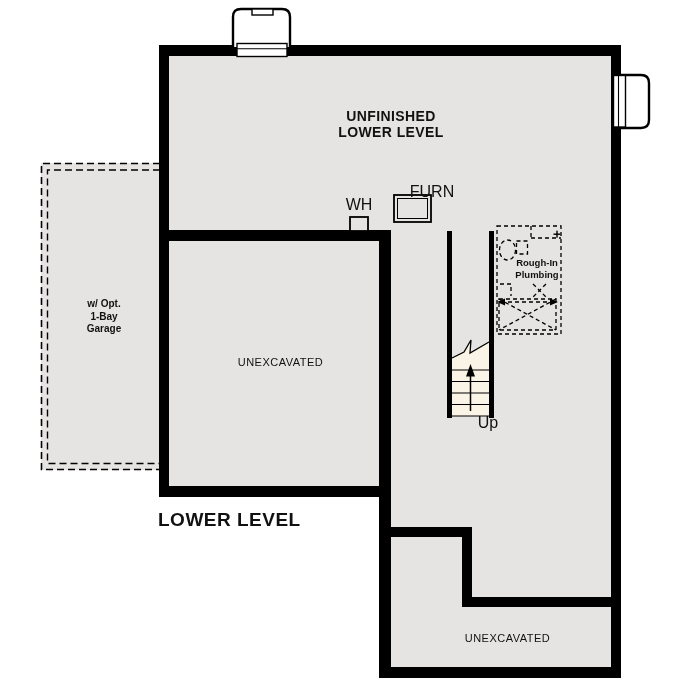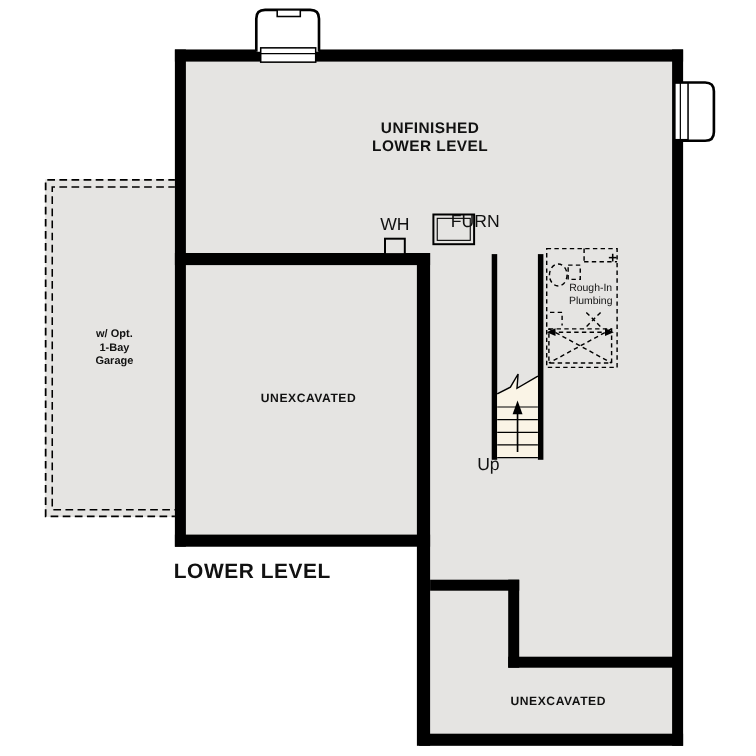--- a/index.html
+++ b/index.html
@@ -13,23 +13,23 @@
   }
   svg{position:absolute;left:0;top:0;}
   .lbl{
     position:absolute;
     transform:translate(-50%,-50%);
     text-align:center;
     white-space:nowrap;
     color:var(--ink,#111);
   }
   .lbl-room{font-size:14px;font-weight:700;line-height:16px;letter-spacing:.4px;}
-  .lbl-unex{font-size:11px;font-weight:700;letter-spacing:.5px;padding-left:15px;}
+  .lbl-unex{font-size:11px;font-weight:400;letter-spacing:.5px;padding-left:15px;}
   .lbl-small{font-size:16px;font-weight:400;}
-  .lbl-plumb{font-size:9.5px;font-weight:400;line-height:11.5px;}
+  .lbl-plumb{font-size:9.5px;font-weight:700;line-height:11.5px;}
   .lbl-garage{font-size:10px;font-weight:700;line-height:12.5px;}
   .lbl-title{
     font-size:19px;font-weight:700;letter-spacing:.5px;
     transform:translate(0,-50%);
   }
 </style>
 </head>
 <body>
 
 <div id="stage" style="--floor: #e5e4e2; --wall: #000000; --stair: #faf4e6; --ink: #111111; --background: #ffffff;">
@@ -123,34 +123,34 @@
     </g>
   </svg>
 
   <div class="lbl lbl-room" style="left:391px;top:124px;">
     <div>UNFINISHED</div>
     <div>LOWER LEVEL</div>
   </div>
 
   <div class="lbl lbl-small" style="left:359px;top:205px;">WH</div>
 
-  <div class="lbl lbl-small" style="left:412px;top:202px;padding-left:40px;">FURN</div>
+  <div class="lbl lbl-small" style="left:412px;top:192px;padding-left:40px;">FURN</div>
 
   <div class="lbl lbl-plumb" style="left:537px;top:268px;">
     <div>Rough-In</div>
     <div>Plumbing</div>
   </div>
 
   <div class="lbl lbl-garage" style="left:104px;top:317px;">
     <div>w/ Opt.</div>
     <div>1-Bay</div>
     <div>Garage</div>
   </div>
 
   <div class="lbl lbl-unex" style="left:273px;top:362px;">UNEXCAVATED</div>
 
-  <div class="lbl lbl-small" style="left:444px;top:423px;">Up</div>
+  <div class="lbl lbl-small" style="left:488px;top:423px;">Up</div>
 
   <div class="lbl lbl-title" style="left:158px;top:520px;">LOWER LEVEL</div>
 
   <div class="lbl lbl-unex" style="left:500px;top:638px;">UNEXCAVATED</div>
 
 </div>
 
 </body></html>

